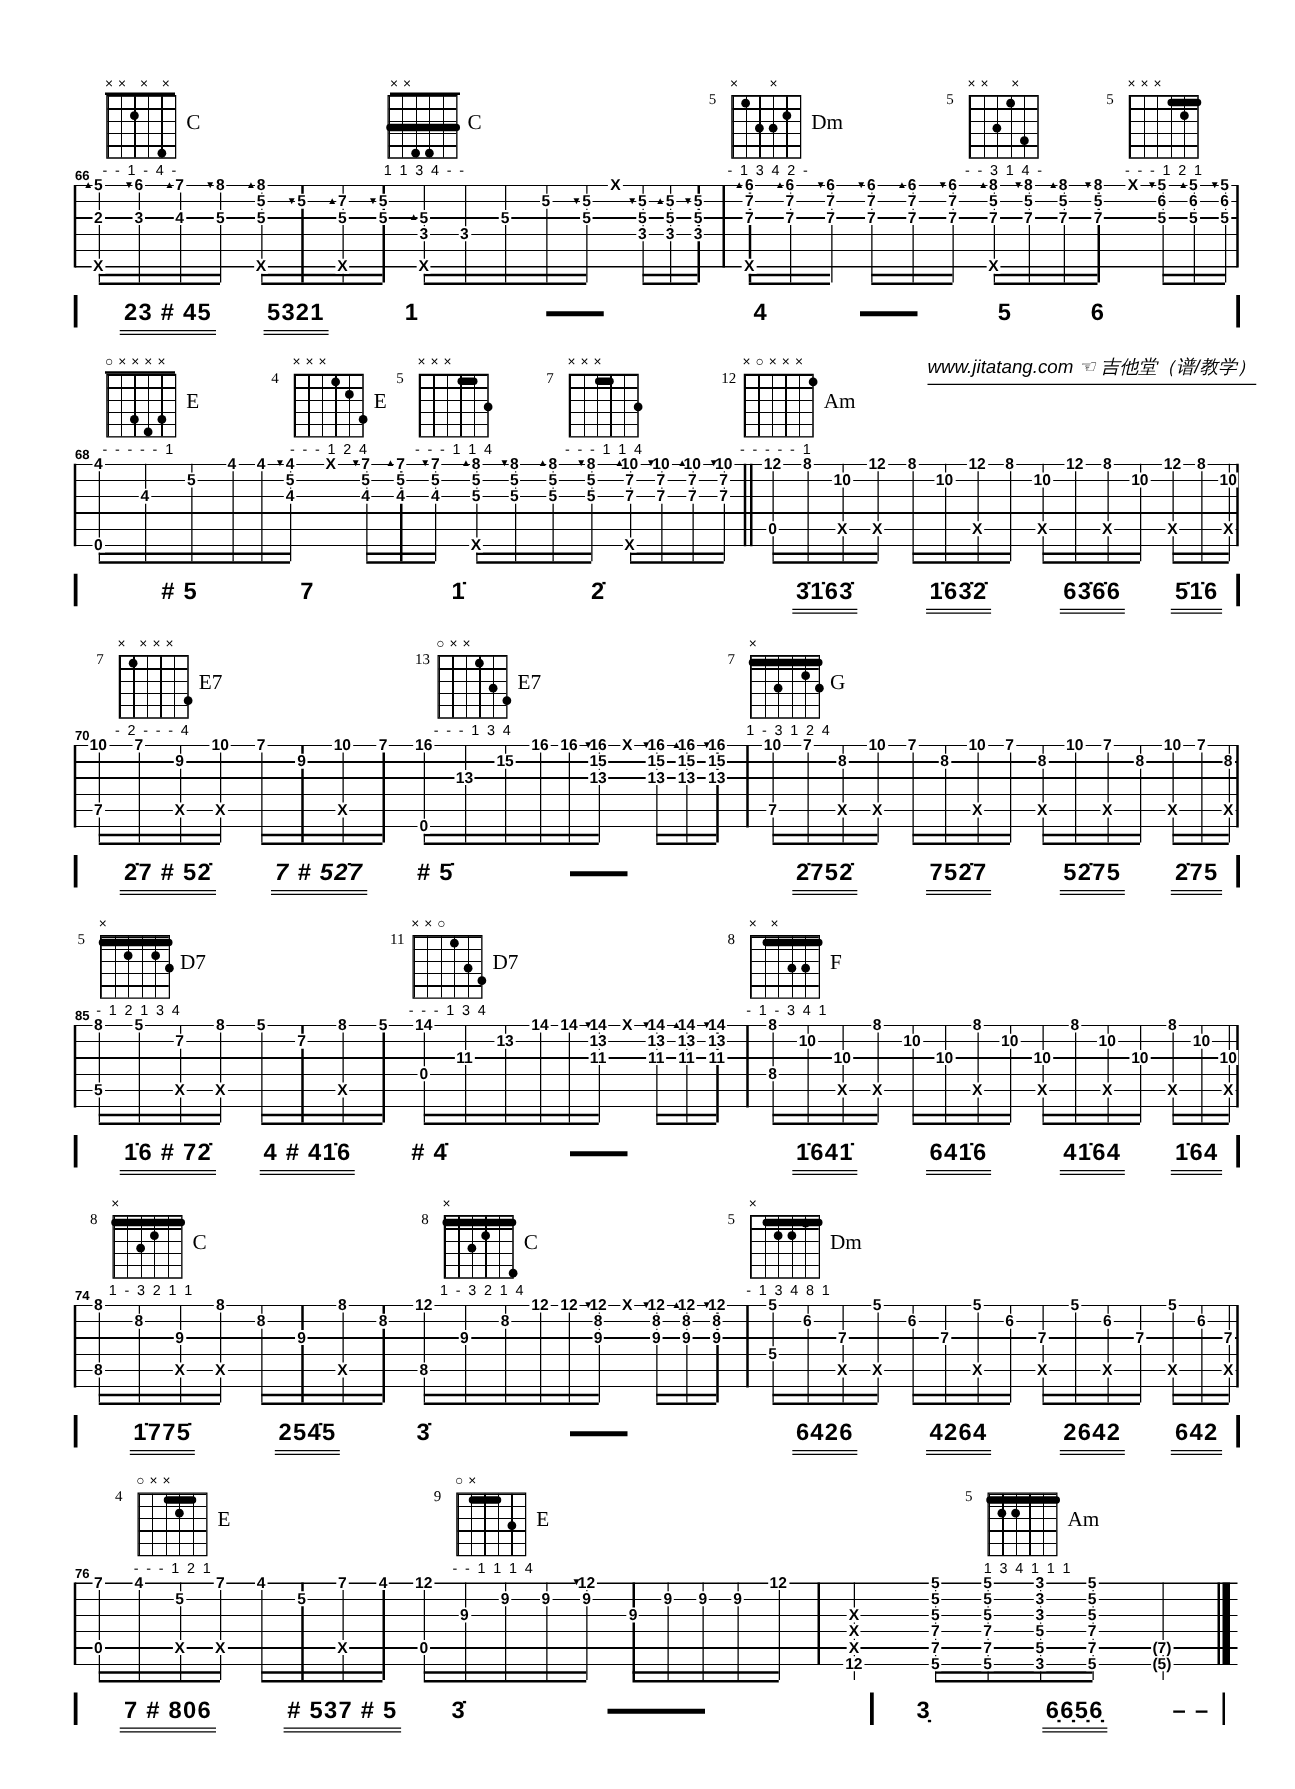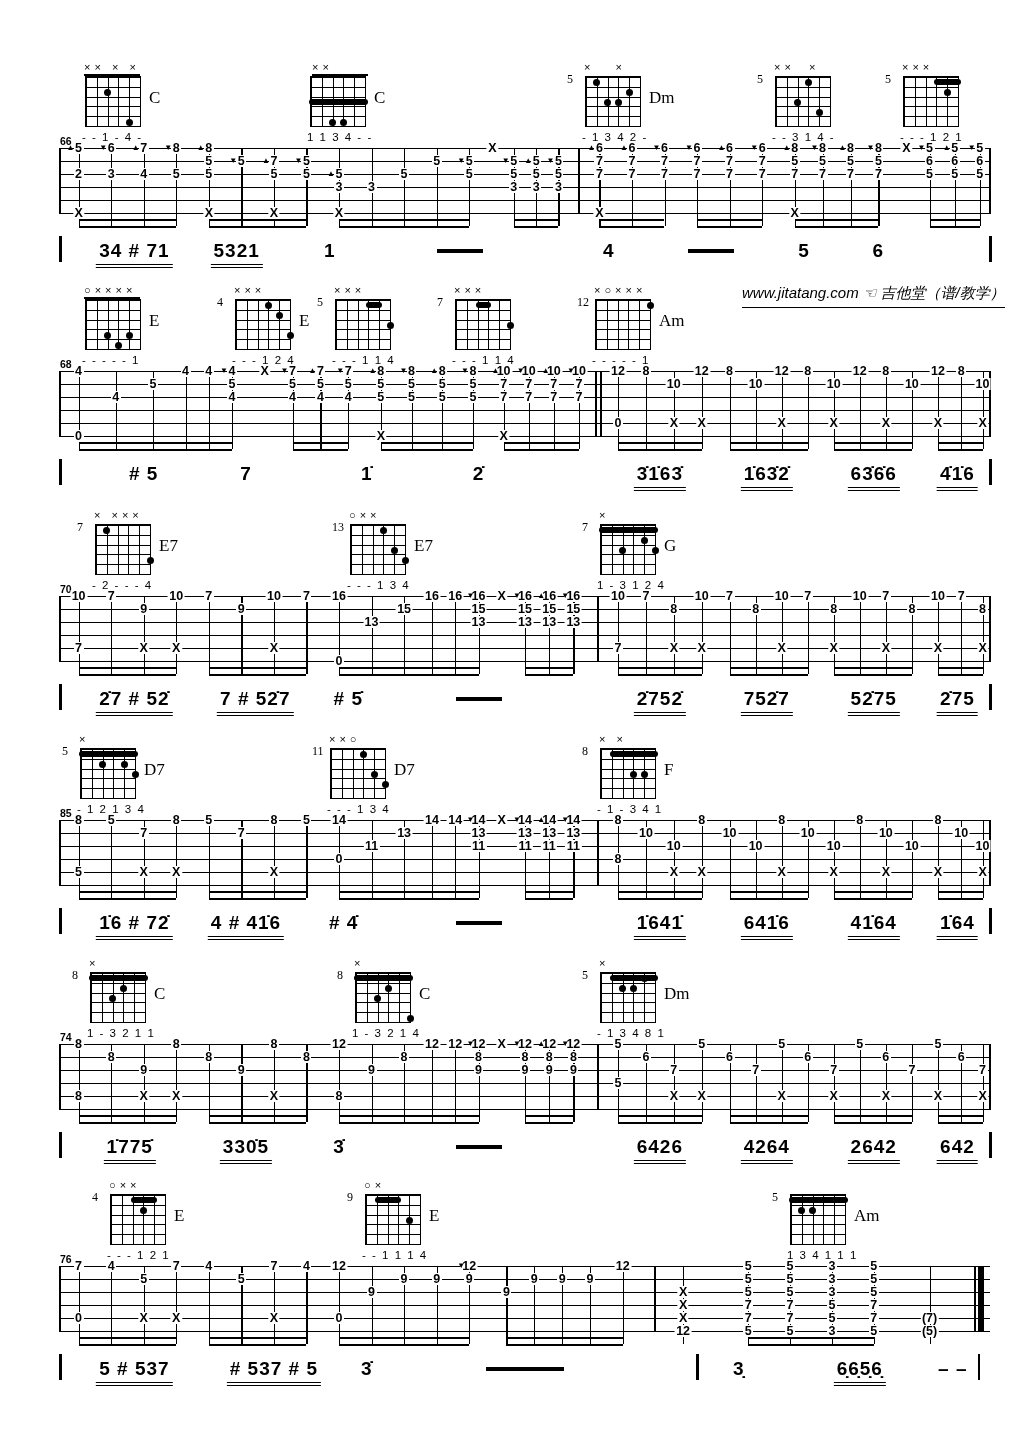--- a/index.html
+++ b/index.html
@@ -233,21 +233,21 @@
           <div class="note" style="left: 93.5%; top: 26px;">5</div>
           <div class="arrow" style="left: calc(93.5% - 12px); top: 0px;">▼</div>
           <div class="note" style="left: 96.2%; top: 0px;">5</div>
           <div class="note" style="left: 96.2%; top: 13px;">6</div>
           <div class="note" style="left: 96.2%; top: 26px;">5</div>
           <div class="arrow" style="left: calc(96.2% - 12px); top: 0px;">▲</div>
           <div class="note" style="left: 98.9%; top: 0px;">5</div>
           <div class="note" style="left: 98.9%; top: 13px;">6</div>
           <div class="note" style="left: 98.9%; top: 26px;">5</div>
           <div class="arrow" style="left: calc(98.9% - 12px); top: 0px;">▼</div>
-          <div class="lyr u" style="left: 8%;">34 # 71</div>
+          <div class="lyr u" style="left: 8%;">23 # 45</div>
           <div class="lyr u" style="left: 19%;">5321</div>
           <div class="lyr" style="left: 29%;">1</div>
           <div class="ldash" style="left: 43%; width: 46px;"></div>
           <div class="lyr" style="left: 59%;">4</div>
           <div class="ldash" style="left: 70%; width: 46px;"></div>
           <div class="lyr" style="left: 80%;">5</div>
           <div class="lyr" style="left: 88%;">6</div>
         </div>
       </div>
       <div class="sys" style="top: 283px;">
@@ -428,21 +428,21 @@
           <div class="note" style="left: 96.9%; top: 0px;">8</div>
           <div class="note" style="left: 99.2%; top: 13px;">10</div>
           <div class="note" style="left: 99.2%; top: 52px;">X</div>
           <div class="lyr" style="left: 9%;"># 5</div>
           <div class="lyr" style="left: 20%;">7</div>
           <div class="lyr" style="left: 33%;">1̇</div>
           <div class="lyr" style="left: 45%;">2̇</div>
           <div class="lyr u" style="left: 64.5%;">3̇1̇63̇</div>
           <div class="lyr u" style="left: 76%;">1̇63̇2̇</div>
           <div class="lyr u" style="left: 87.5%;">63̇6̇6</div>
-          <div class="lyr u" style="left: 96.5%;">4̇1̇6</div>
+          <div class="lyr u" style="left: 96.5%;">5̇1̇6</div>
         </div>
       </div>
       <div class="sys" style="top: 508px;">
         <div class="chord" style="left: 35px;">
           <div class="cmark">× ×××</div>
           <div class="cpos">7</div>
           <div class="cgrid">
             <div class="cdot" style="left: 7.3px; top: 1.5px;"></div>
             <div class="cdot" style="left: 50.5px; top: 31.5px;"></div>
           </div>
@@ -572,21 +572,21 @@
           <div class="note" style="left: 86%; top: 0px;">10</div>
           <div class="note" style="left: 88.8%; top: 0px;">7</div>
           <div class="note" style="left: 88.8%; top: 52px;">X</div>
           <div class="note" style="left: 91.6%; top: 13px;">8</div>
           <div class="note" style="left: 94.4%; top: 0px;">10</div>
           <div class="note" style="left: 94.4%; top: 52px;">X</div>
           <div class="note" style="left: 96.9%; top: 0px;">7</div>
           <div class="note" style="left: 99.2%; top: 13px;">8</div>
           <div class="note" style="left: 99.2%; top: 52px;">X</div>
           <div class="lyr u" style="left: 8%;">2̇7 # 52̇</div>
-          <div class="lyr u" style="left: 21%;">7 # 52̇7</div>
+          <div class="lyr u" style="left: 21%; font-style: italic;">7 # 52̇7</div>
           <div class="lyr" style="left: 31%;"># 5̇</div>
           <div class="ldash" style="left: 45%; width: 46px;"></div>
           <div class="lyr u" style="left: 64.5%;">2̇752̇</div>
           <div class="lyr u" style="left: 76%;">752̇7</div>
           <div class="lyr u" style="left: 87.5%;">52̇75</div>
           <div class="lyr u" style="left: 96.5%;">2̇75</div>
         </div>
       </div>
       <div class="sys" style="top: 732px;">
         <div class="chord" style="left: 20px;">
@@ -875,21 +875,21 @@
           <div class="note" style="left: 86%; top: 0px;">5</div>
           <div class="note" style="left: 88.8%; top: 13px;">6</div>
           <div class="note" style="left: 88.8%; top: 52px;">X</div>
           <div class="note" style="left: 91.6%; top: 26px;">7</div>
           <div class="note" style="left: 94.4%; top: 0px;">5</div>
           <div class="note" style="left: 94.4%; top: 52px;">X</div>
           <div class="note" style="left: 96.9%; top: 13px;">6</div>
           <div class="note" style="left: 99.2%; top: 26px;">7</div>
           <div class="note" style="left: 99.2%; top: 52px;">X</div>
           <div class="lyr u" style="left: 7.5%;">1̇775̇</div>
-          <div class="lyr u" style="left: 20%;">330̇5</div>
+          <div class="lyr u" style="left: 20%;">254̇5</div>
           <div class="lyr" style="left: 30%;">3̇</div>
           <div class="ldash" style="left: 45%; width: 46px;"></div>
           <div class="lyr u" style="left: 64.5%;">6426</div>
           <div class="lyr u" style="left: 76%;">4264</div>
           <div class="lyr u" style="left: 87.5%;">2642</div>
           <div class="lyr u" style="left: 96.5%;">642</div>
         </div>
       </div>
       <div class="sys" style="top: 1178px;">
         <div class="chord" style="left: 50px;">
@@ -1009,21 +1009,21 @@
           <div class="note" style="left: 83%; top: 52px;">5</div>
           <div class="note" style="left: 83%; top: 65px;">3</div>
           <div class="note" style="left: 87.5%; top: 0px;">5</div>
           <div class="note" style="left: 87.5%; top: 13px;">5</div>
           <div class="note" style="left: 87.5%; top: 26px;">5</div>
           <div class="note" style="left: 87.5%; top: 39px;">7</div>
           <div class="note" style="left: 87.5%; top: 52px;">7</div>
           <div class="note" style="left: 87.5%; top: 65px;">5</div>
           <div class="note" style="left: 93.5%; top: 52px;">(7)</div>
           <div class="note" style="left: 93.5%; top: 65px;">(5)</div>
-          <div class="lyr u" style="left: 8%;">5 # 537</div>
+          <div class="lyr u" style="left: 8%;">7 # 806</div>
           <div class="lyr u" style="left: 23%;"># 537 # 5</div>
           <div class="lyr" style="left: 33%;">3̇</div>
           <div class="ldash" style="left: 50%; width: 78px;"></div>
           <div class="lyr" style="left: 73%;">3̣</div>
           <div class="lyr u" style="left: 86%;">6̣6̣5̣6̣</div>
           <div class="lyr" style="left: 96%;">– –</div>
         </div>
       </div>
     </div>
 </div>

